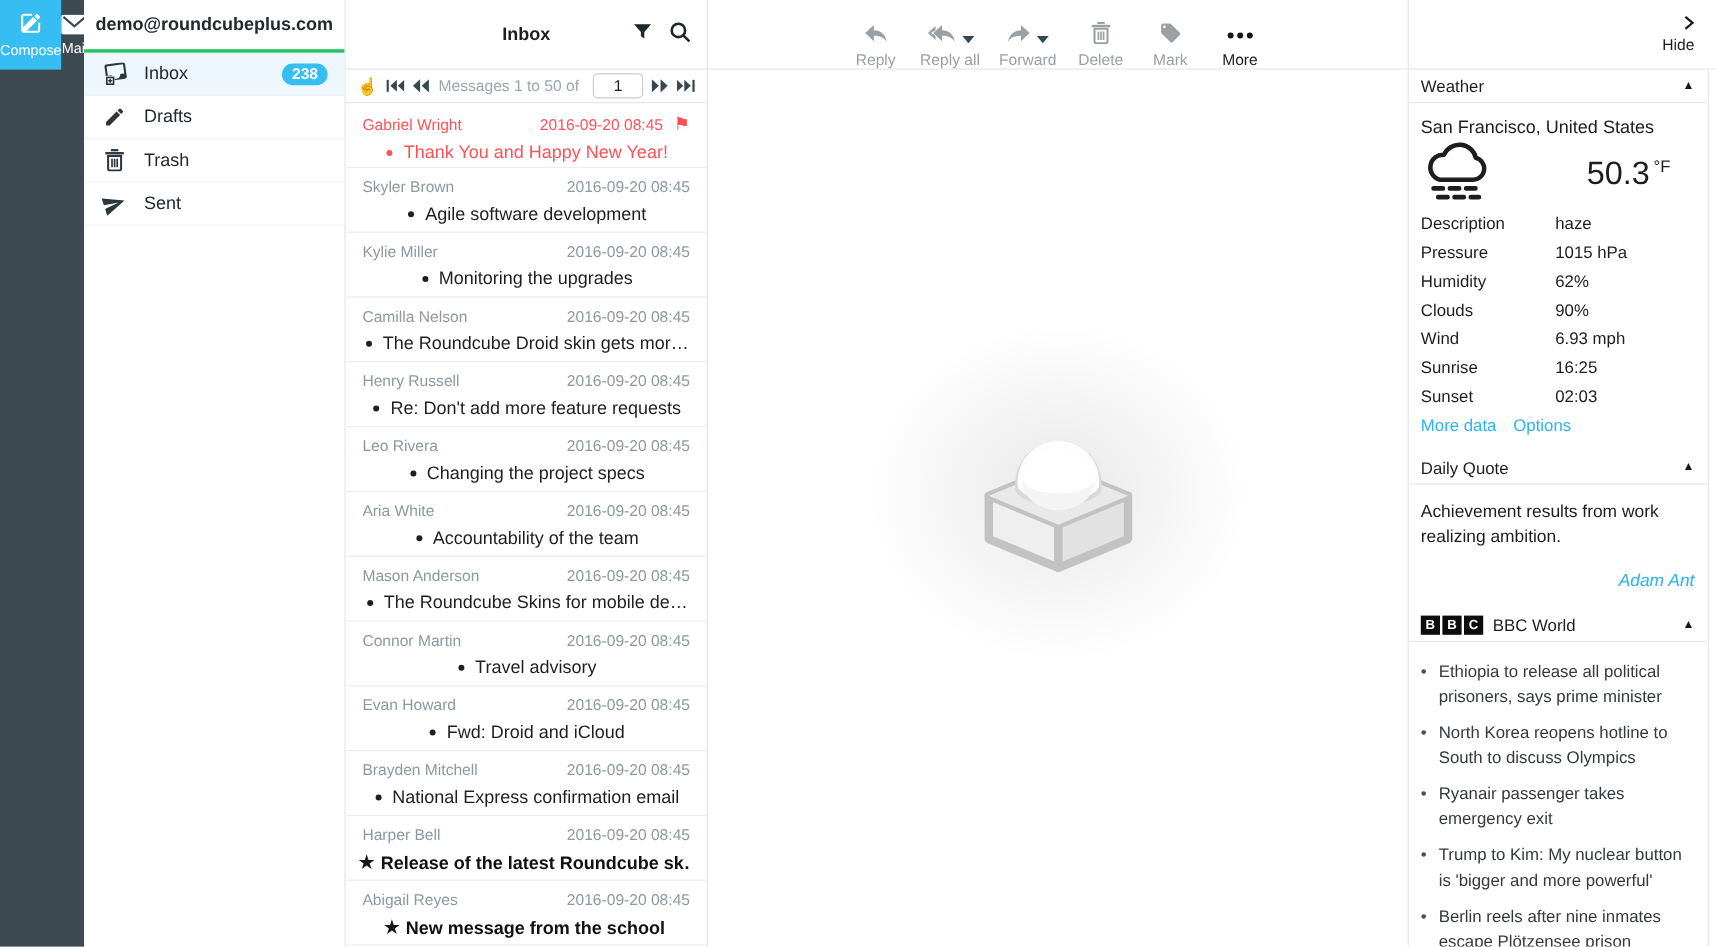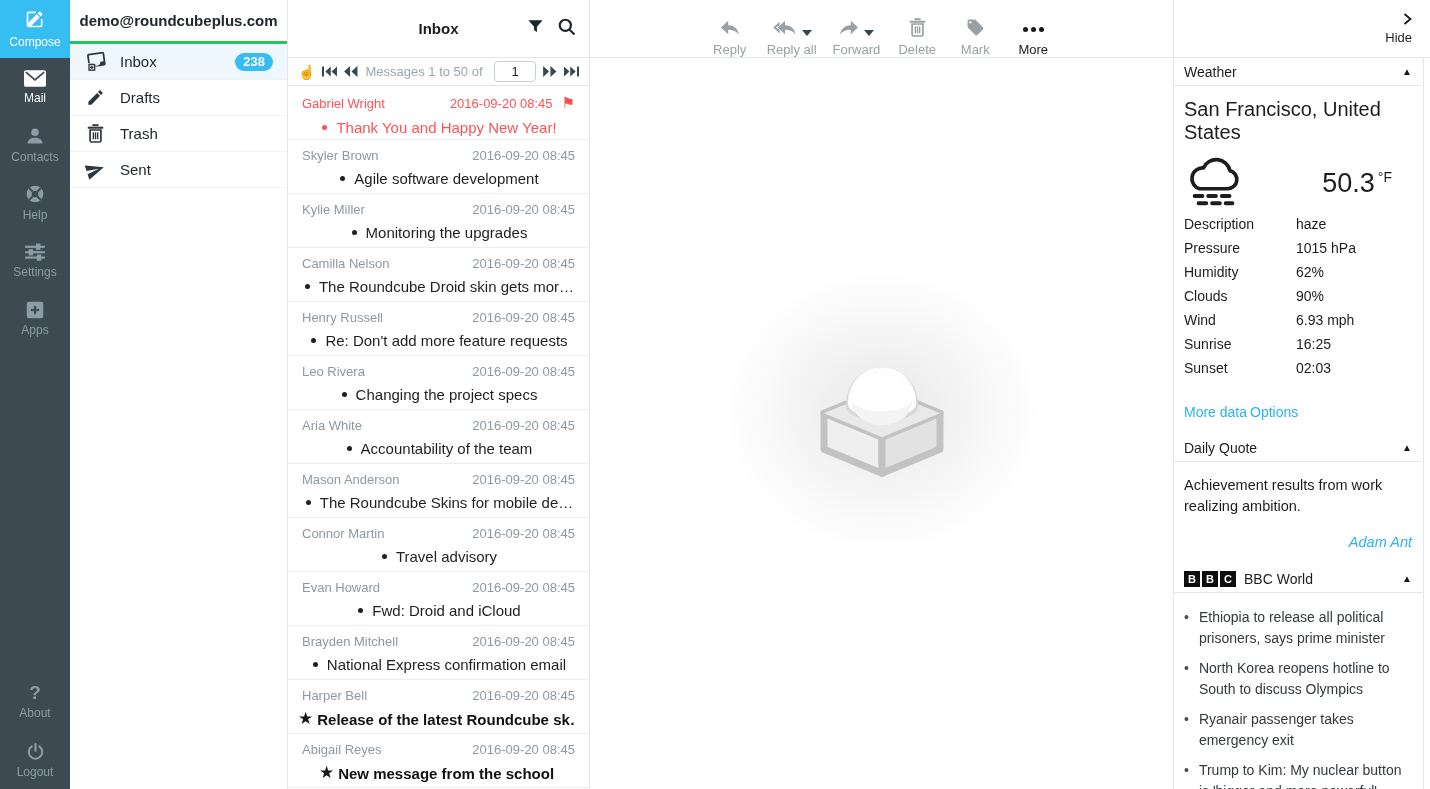--- a/index.html
+++ b/index.html
@@ -1,21 +1,21 @@
 <!DOCTYPE html>
 <html><head>
 <meta charset="utf-8">
 <style>
   * { box-sizing: border-box; margin: 0; padding: 0; }
   html,body { width:1430px; height:789px; overflow:hidden; background:#fff;
               font-family:"Liberation Sans", sans-serif; }
   .app { display:flex; width:1430px; height:789px; }
 
   
-  .sidebar { width:70px; background:#3d4a52; display:flex; flex-direction:column; flex-shrink:0; }
+  .sidebar { width:70px; background:#3d4a52; display:flex; flex-direction:row; flex-shrink:0; }
   .compose-btn { height:58px; background:#36bdf2; color:#fff; display:flex; flex-direction:column;
                  align-items:center; justify-content:center; gap:3px; font-size:12px; cursor:pointer; }
   .nav-item { height:58px; color:#8c9da7; display:flex; flex-direction:column; align-items:center;
               justify-content:center; gap:4px; font-size:12px; cursor:pointer; }
   .nav-item.active { color:#ffffff; }
   .nav-item svg { display:block; }
   .side-spacer { flex:1; }
 
   
   .folders { width:218px; background:#fff; border-right:1px solid #e4e7e8; flex-shrink:0; }
@@ -81,29 +81,29 @@
              display:flex; flex-direction:column; }
   .widgets-header { height:58px; border-bottom:1px solid #e4e7e8; display:flex; flex-direction:column;
                     align-items:flex-end; justify-content:center; padding-right:18px; gap:2px;
                     font-size:13px; color:#1d1d1d; cursor:pointer; }
   .w-body { flex:1; overflow:hidden; position:relative; padding-right:8px; }
   .gutter { position:absolute; right:0; top:0; bottom:0; width:7px; border-left:1px solid #e4e7e8; background:#fff; }
   .sec-header { height:28px; display:flex; align-items:center; justify-content:space-between;
                 padding:0 10px; font-size:14px; color:#1d1d1d; border-bottom:1px solid #e4e7e8; cursor:pointer; }
   .tri { font-size:10px; color:#14181b; }
   .wx { padding:12px 10px 2px; }
-  .wx-location { font-size:20px; color:#1d1d1d; margin-bottom:10px; }
+  .wx-location { font-size:15px; color:#1d1d1d; }
   .wx-row { display:flex; align-items:center; }
   .wx-temp-wrap { margin-left:auto; padding-right:20px; color:#1d1d1d; }
   .wx-temp { font-size:27px; }
   .wx-unit { font-size:14px; vertical-align:10px; margin-left:3px; }
   .wx-details { margin-top:0; }
   .wx-detail { display:flex; font-size:14px; color:#1d1d1d; height:24px; align-items:center; }
   .wx-label { width:112px; flex-shrink:0; }
-  .wx-links { display:flex; gap:3px; margin:24px 0 12px; font-size:14px; }
+  .wx-links { display:flex; gap:14px; margin:4px 0 12px; font-size:14px; }
   .wx-links span { color:#2bb2f2; cursor:pointer; }
   .quote-body { padding:13px 10px 12px; font-size:14.5px; color:#1d1d1d; line-height:21px; }
   .quote-author { text-align:right; color:#2bb2f2; font-style:italic; margin-top:15px; font-size:14.5px; }
   .bbc-left { display:flex; align-items:center; gap:8px; }
   .bbc-logo { display:flex; gap:2px; }
   .bbc-logo b { width:16px; height:16px; background:#0d0d0d; color:#fff; font-size:11px;
                 display:flex; align-items:center; justify-content:center; font-weight:bold; }
   .news { padding:14px 8px 0 10px; }
   .news-item { display:flex; gap:10px; font-size:14px; color:#33393d; line-height:21px;
                margin-bottom:9px; cursor:pointer; }

